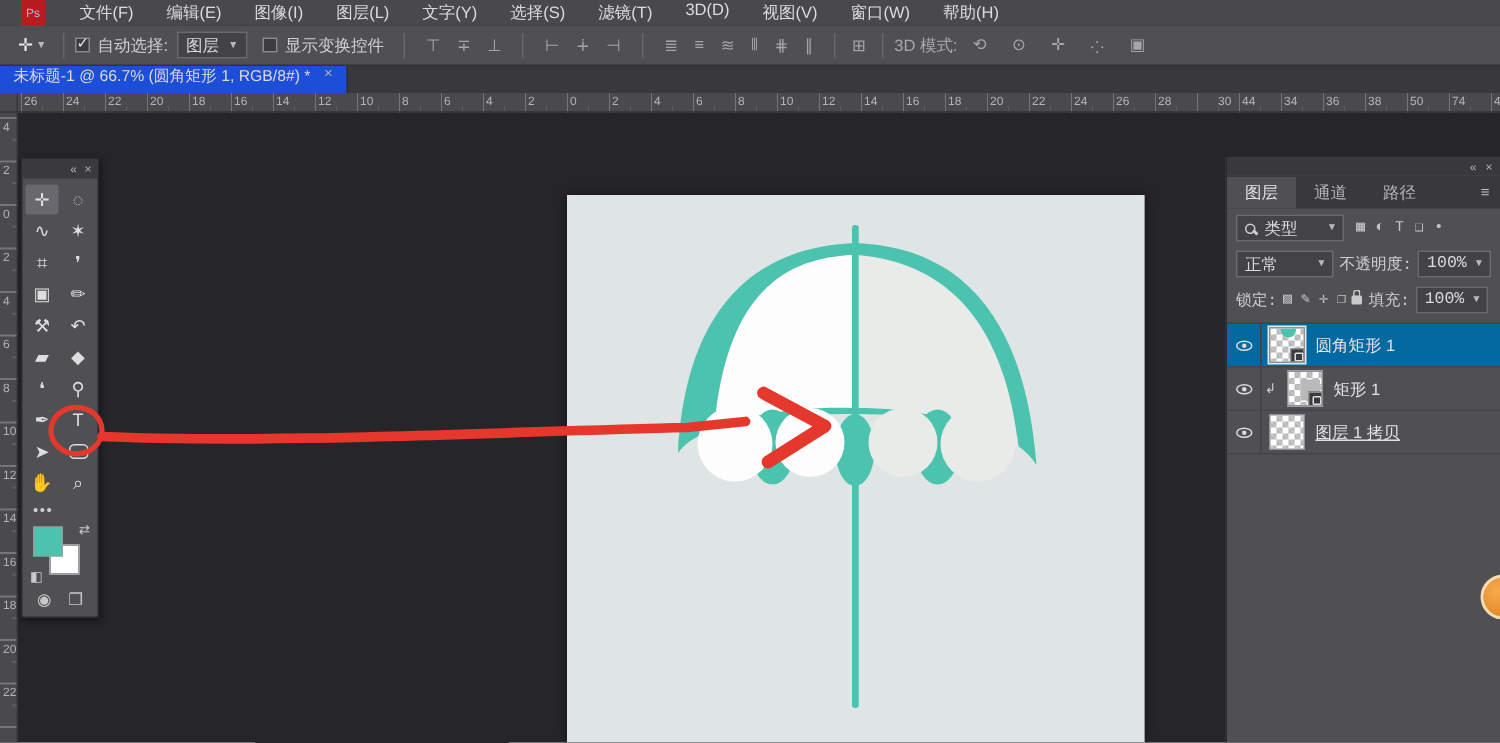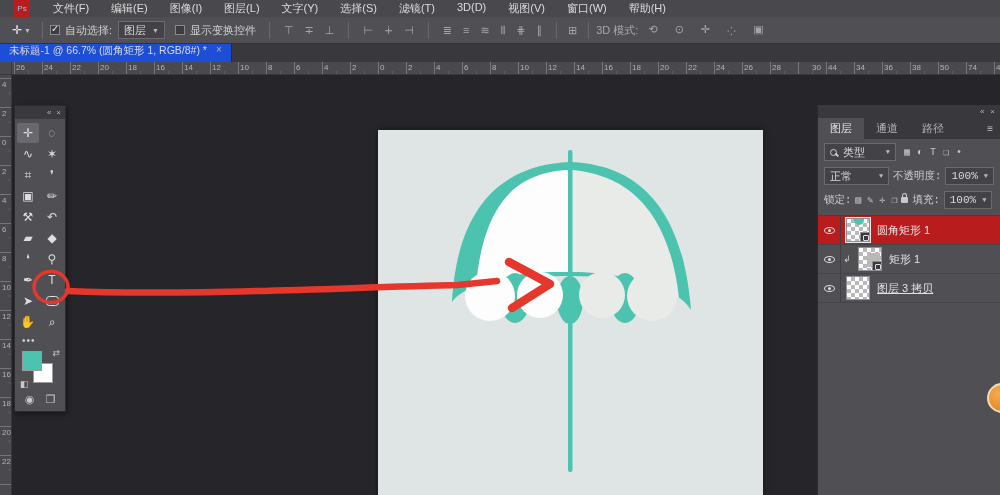--- a/index.html
+++ b/index.html
@@ -89,21 +89,21 @@
   .mag::after { content:""; position:absolute; width:4px; height:1.5px; background:#cfcfcf;
                 transform:rotate(45deg); right:-3px; bottom:-1px; }
   .filter-icons { display:flex; gap:7px; margin-left:4px; color:#c4c4c8; font-size:10px; align-items:center; }
   .lock-icons { display:flex; gap:6px; color:#c4c4c8; font-size:10px; align-items:center; }
   .padlock { width:7px; height:6px; background:#c9c9c9; border-radius:1px; position:relative; display:inline-block; }
   .padlock::before { content:""; position:absolute; top:-4px; left:1px; width:3px; height:4px;
                      border:1px solid #c9c9c9; border-bottom:none; border-radius:3px 3px 0 0; }
 
   .layers-list { margin-top:4px; border-top:1px solid #414045; }
   .layer-row { display:flex; align-items:center; height:29px; border-bottom:1px solid #45444a; position:relative; }
-  .layer-row.selected { background:#b91c1c; }
+  .layer-row.selected { background:#0369a1; }
   .eye-cell { width:23px; display:flex; align-items:center; justify-content:center; align-self:stretch;
               border-right:1px solid #414045; flex:none; }
   .eye { width:11px; height:7px; border:1px solid #dcdcdc; border-radius:50%; position:relative; }
   .eye::after { content:""; position:absolute; left:3px; top:1.2px; width:3px; height:3px;
                 border-radius:50%; background:#dcdcdc; }
   .clip-arrow { width:12px; text-align:center; font-size:9px; color:#d0d0d0; flex:none; }
   .thumb { width:24px; height:24px; border:1px solid #93939舒7; margin-left:5px; flex:none; position:relative;
            border:1px solid #919195; background:#fff; overflow:hidden; }
   .thumb.checker { background-image:linear-gradient(45deg,#b9b9b9 25%,transparent 25%,transparent 75%,#b9b9b9 75%),
                    linear-gradient(45deg,#b9b9b9 25%,transparent 25%,transparent 75%,#b9b9b9 75%);
@@ -404,21 +404,21 @@
             <span class="t-rect"></span>
             <span class="badge"></span>
           </div>
           <span class="layer-name">矩形 1</span>
         </div>
         <div class="layer-row">
           <div class="eye-cell">
             <span class="eye"></span>
           </div>
           <div class="thumb checker"></div>
-          <span class="layer-name underline">图层 3 拷贝</span>
+          <span class="layer-name underline">图层 1 拷贝</span>
         </div>
       </div>
   </div>
 
   <svg class="red-overlay" width="1000" height="495" viewBox="0 0 1000 495">
     <ellipse cx="51" cy="287" rx="17" ry="15.5" fill="none" stroke-width="3.5" stroke="#e6372c"></ellipse>
     <path d="M 68,291 C 180,296 330,288 458,285 L 497,281" fill="none" stroke-width="6.5" stroke-linecap="round" stroke="#e6372c"></path>
     <path d="M 509,262 L 550,284 L 512,308" fill="none" stroke-width="8.5" stroke-linecap="round" stroke-linejoin="round" stroke="#e6372c"></path>
   </svg>
 

